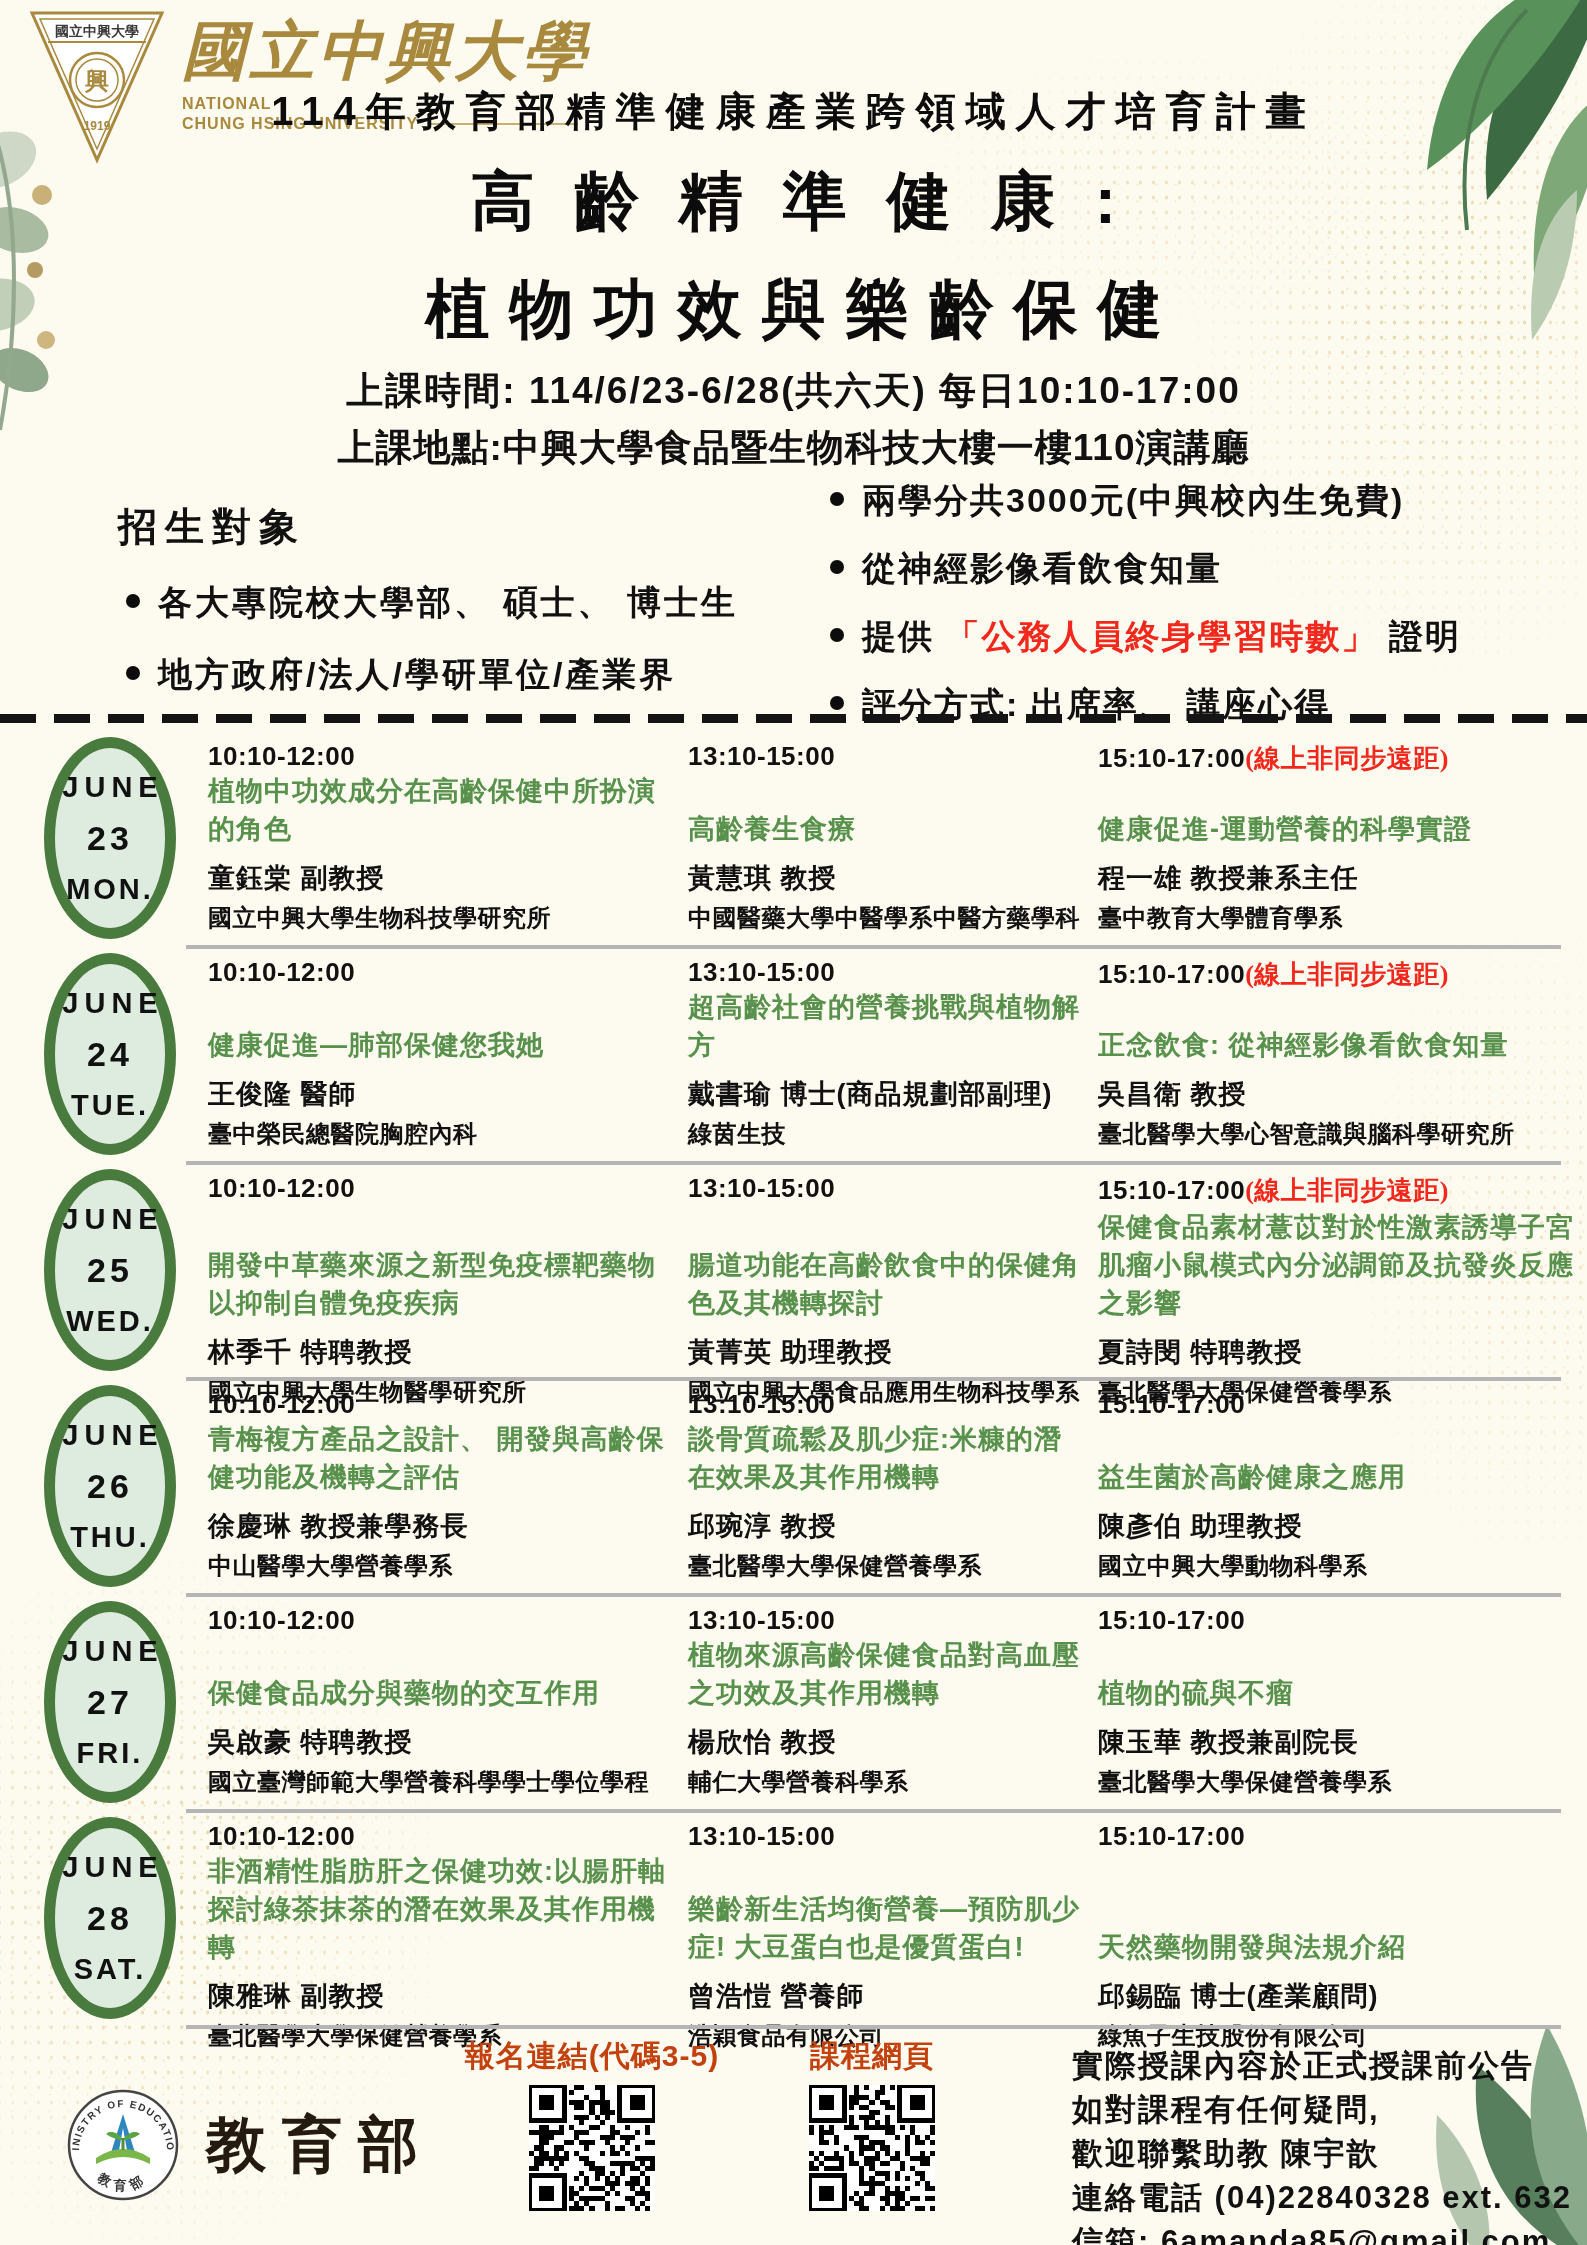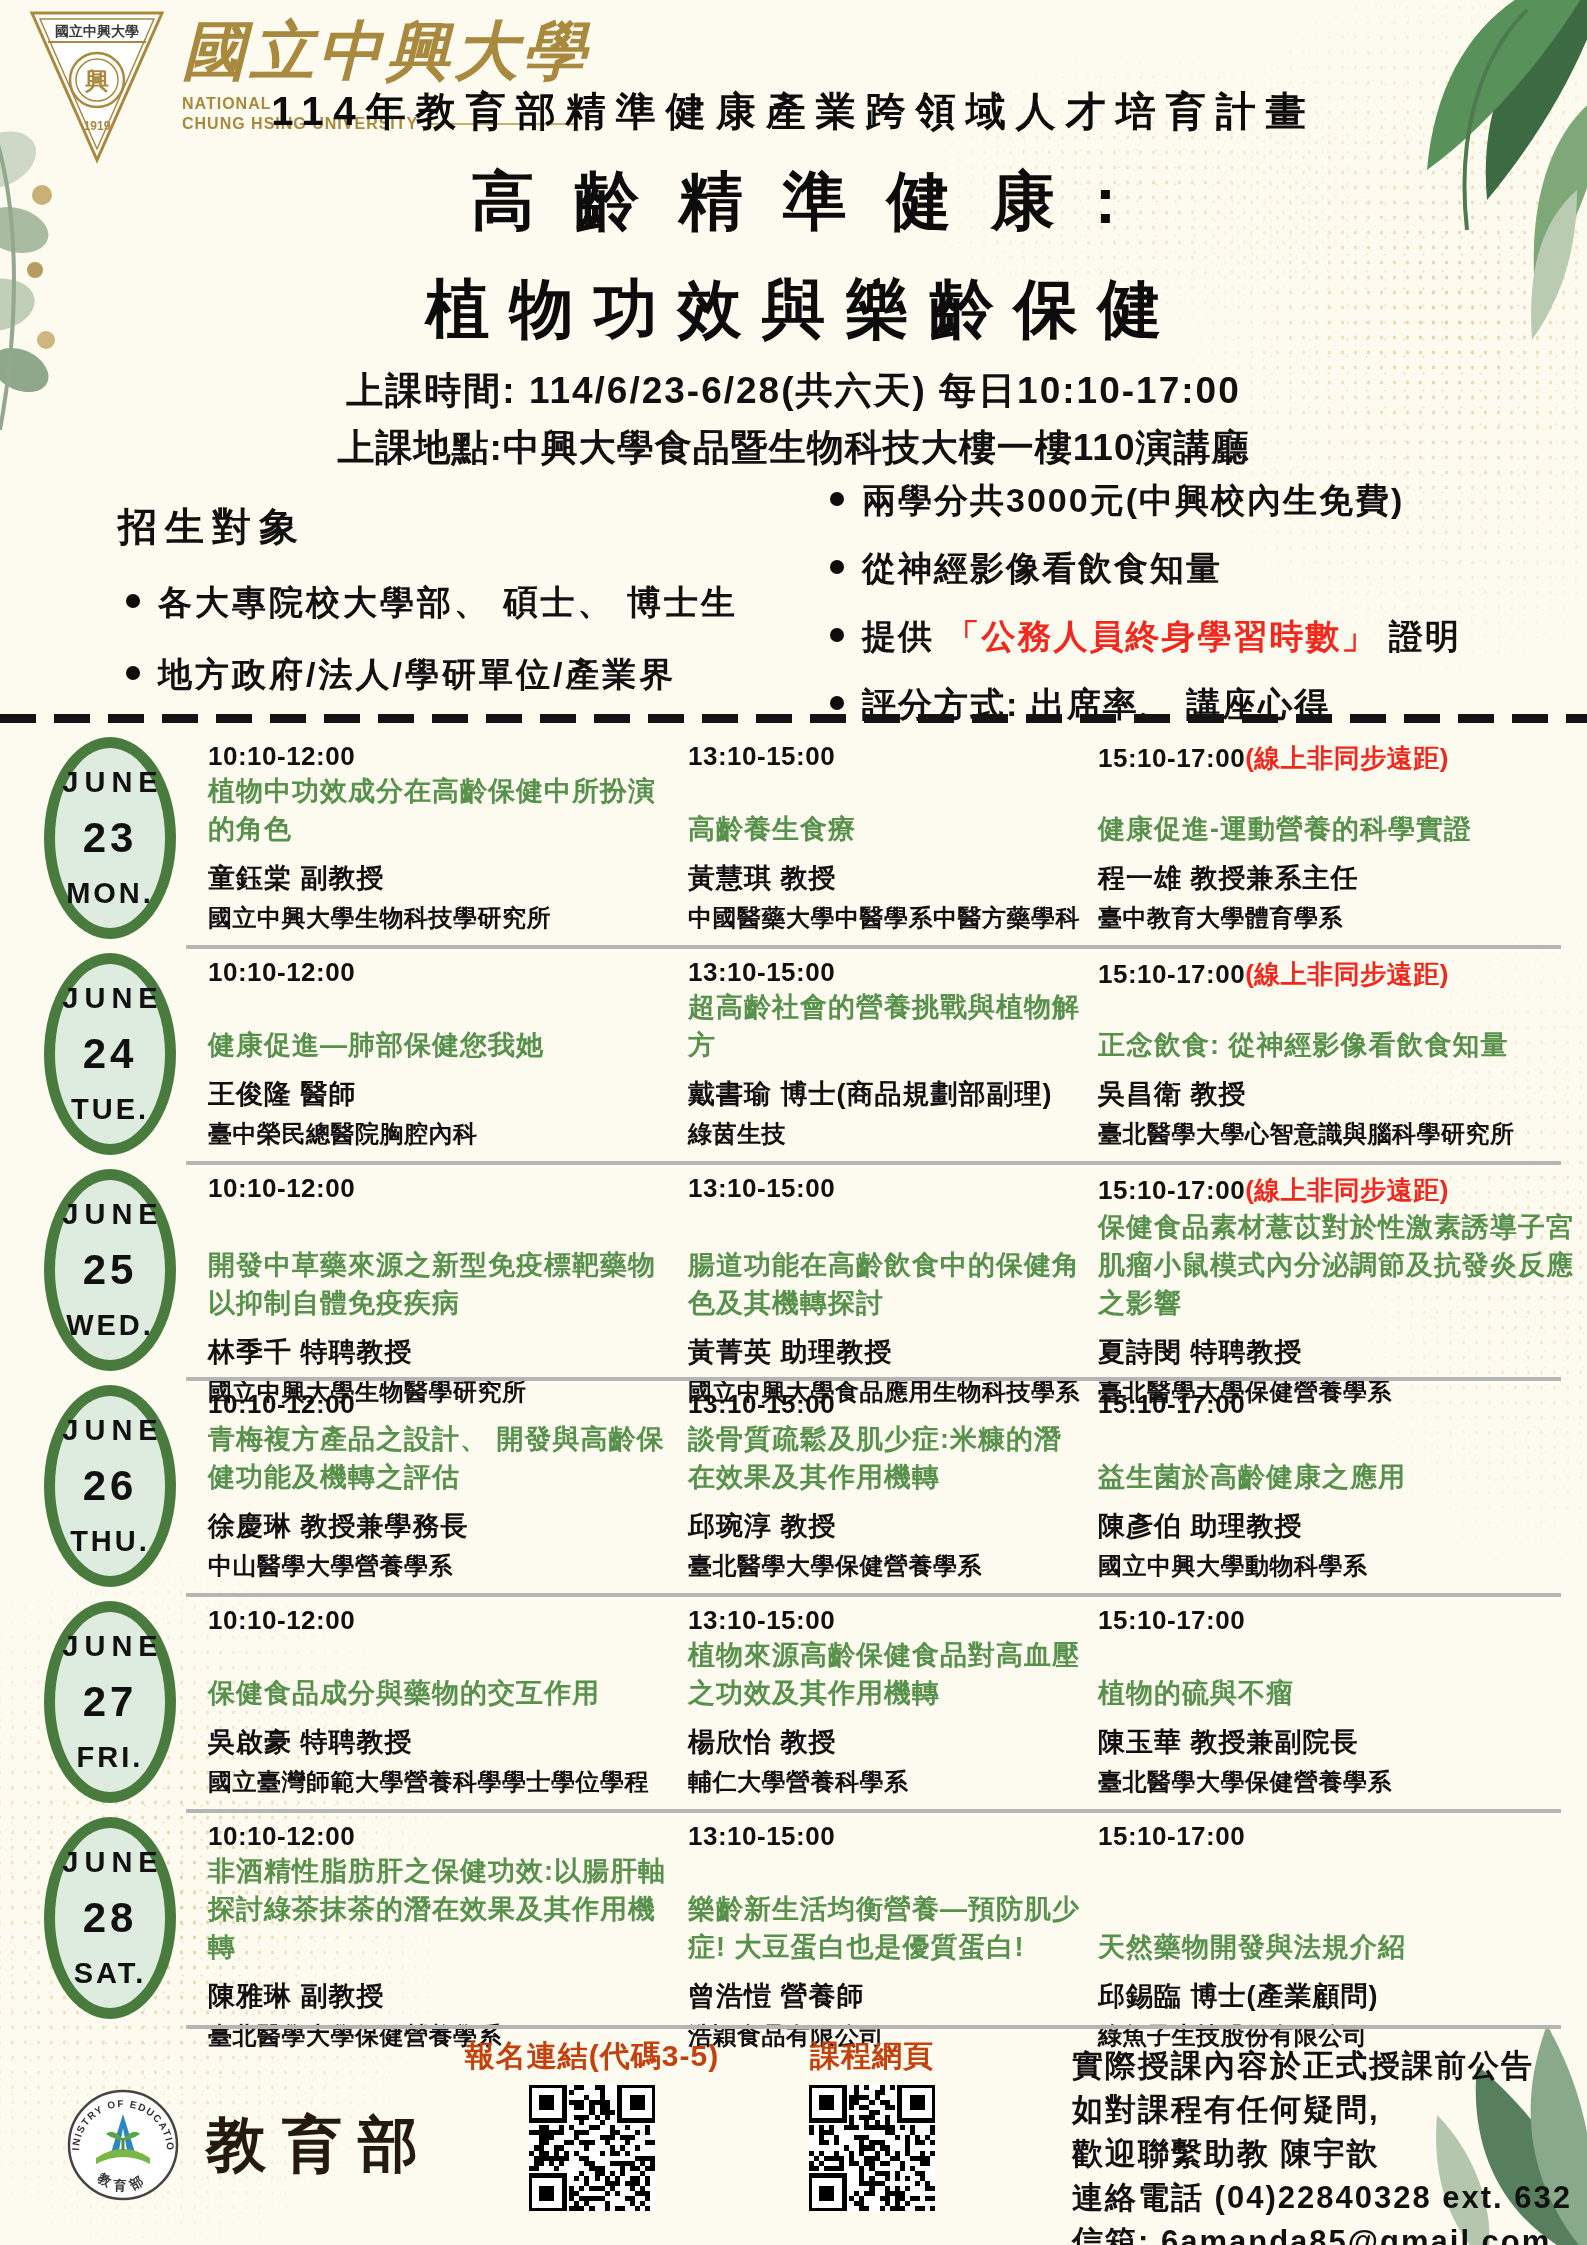--- a/index.html
+++ b/index.html
@@ -87,25 +87,25 @@
   .day-row::after{
     content:""; position:absolute; left:186px; right:26px; bottom:0; height:4px;
     background:#b5b5b5;
   }
   .day-badge{
     width:132px; height:202px; box-sizing:border-box; margin-left:36px; margin-top:4px;
     border:11px solid #4a7b3e; border-radius:50%; background:#ddecdf;
     display:flex; flex-direction:column; align-items:center; justify-content:center; gap:15px;
   }
   .day-badge .month{font-size:29px; font-weight:bold; letter-spacing:6px; text-indent:6px;}
-  .day-badge .date{font-size:42px; font-weight:bold; letter-spacing:4px;}
+  .day-badge .date{font-size:34px; font-weight:bold; letter-spacing:4px;}
   .day-badge .weekday{font-size:29px; font-weight:bold; letter-spacing:3px;}
   .session{display:flex; flex-direction:column; padding-top:8px; box-sizing:border-box;}
   .s-time{font-size:26px; font-weight:bold; letter-spacing:0.5px; white-space:nowrap;}
-  .s-note{color:#f2281c; font-weight:bold; font-size:26px;}
+  .s-note{color:#f2281c; font-weight:bold; font-size:26px;font-family:Liberation Serif, serif;}
   .s-title{
     flex:1; display:flex; align-items:flex-end;
     color:#58914c; font-size:27px; font-weight:bold; line-height:38px; letter-spacing:1px;
     padding-bottom:12px;
   }
   .s-speaker{font-size:27px; font-weight:bold; letter-spacing:1px; margin-bottom:6px;}
   .s-affil{font-size:24px; font-weight:bold; letter-spacing:0.5px; margin-bottom:20px;}
 
   
   .moe-block{position:absolute; left:66px; top:2088px; display:flex; align-items:center;}

